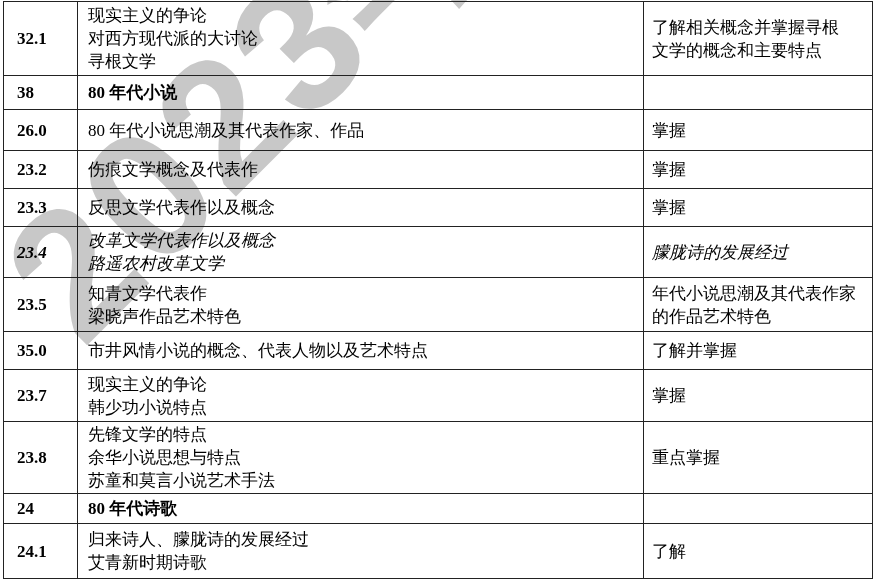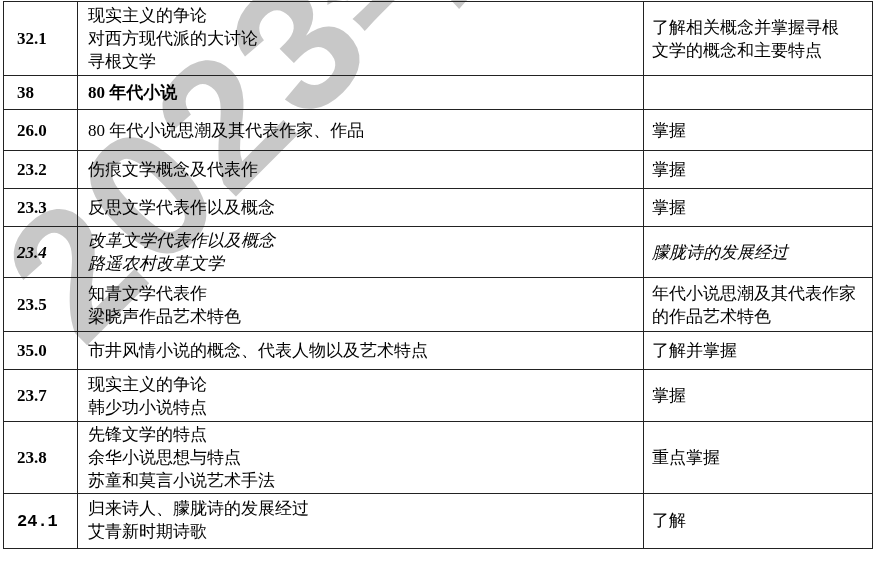--- a/index.html
+++ b/index.html
@@ -56,21 +56,21 @@
   tr.r1  { height: 34px; }
   tr.r2  { height: 41px; }
   tr.r3  { height: 38px; }
   tr.r4  { height: 38px; }
   tr.r5  { height: 51px; font-style: italic; }
   tr.r6  { height: 54px; }
   tr.r7  { height: 38px; }
   tr.r8  { height: 52px; }
   tr.r9  { height: 69px; }
   tr.r10 { height: 30px; }
-  tr.r11 { height: 55px; font-family: Liberation Mono, monospace; }
+  tr.r11 { height: 55px; }
 </style>
 </head>
 <body>
 
 <div class="watermark">2023年</div>
 
 <table class="doc-table">
   <colgroup>
     <col style="width:74px">
     <col style="width:566px">
@@ -129,20 +129,25 @@
 韩少功小说特点</td>
       <td class="req">掌握</td>
     </tr>
     <tr class="r9">
       <td class="num">23.8</td>
       <td class="content">先锋文学的特点
 余华小说思想与特点
 苏童和莫言小说艺术手法</td>
       <td class="req">重点掌握</td>
     </tr>
+    <tr class="r10 section">
+      <td class="num">24</td>
+      <td class="content">80 年代诗歌</td>
+      <td class="req"></td>
+    </tr>
     <tr class="r11">
       <td class="num">24.1</td>
       <td class="content">归来诗人、朦胧诗的发展经过
 艾青新时期诗歌</td>
       <td class="req">了解</td>
     </tr>
   </tbody>
 </table>
 
 </body></html>

